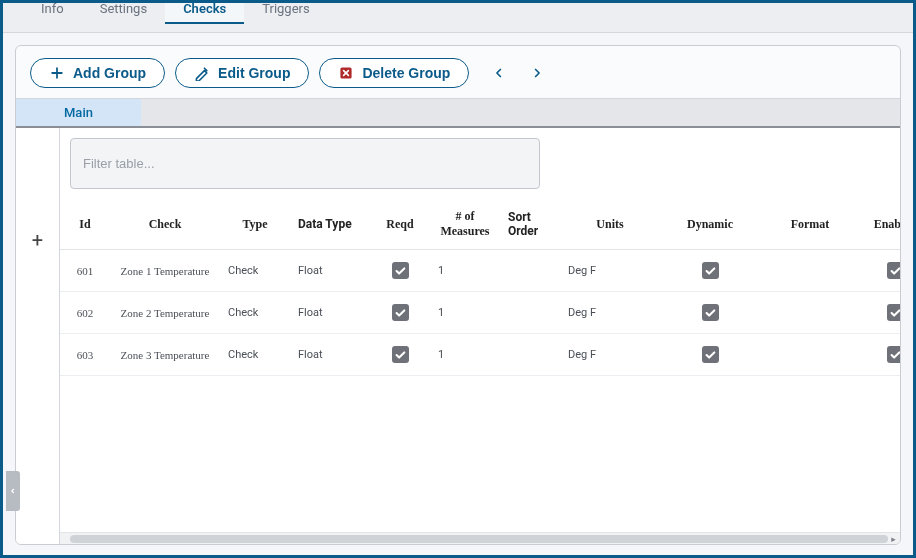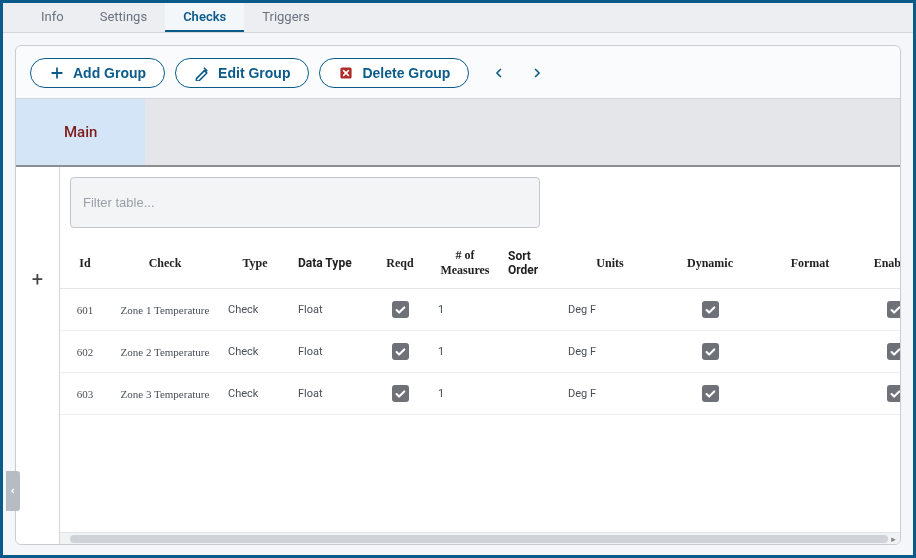--- a/index.html
+++ b/index.html
@@ -16,21 +16,21 @@
     background: #f4f6f9;
     position: relative;
   }
   
   .top-tabs {
     display: flex;
     align-items: flex-end;
     height: 30px;
     background: #eceef1;
     border-bottom: 1px solid #d3d7dc;
-    padding: 0 20px;
+    padding: 8px 20px;
   }
   .top-tab {
     padding: 7px 18px 6px;
     color: #6b7280;
     cursor: pointer;
     border-bottom: 2px solid transparent;
     font-size: 13px;
   }
   .top-tab.active {
     color: #0b5b8a;
@@ -82,25 +82,25 @@
   }
 
   
   .subtab-bar {
     display: flex;
     background: #e4e6ea;
     border-top: 1px solid #d3d7dc;
     border-bottom: 2px solid #8b8f95;
   }
   .subtab {
-    padding: 24px 48px;
+    padding: 6px 48px;
     background: #d4e5f7;
-    color: #7f1d1d;
+    color: #0369a1;
     font-weight: 500;
-    font-size: 15px;
+    font-size: 13px;
   }
 
   
   .body-row {
     display: flex;
     flex: 1;
     min-height: 0;
   }
   .left-rail {
     width: 44px;

